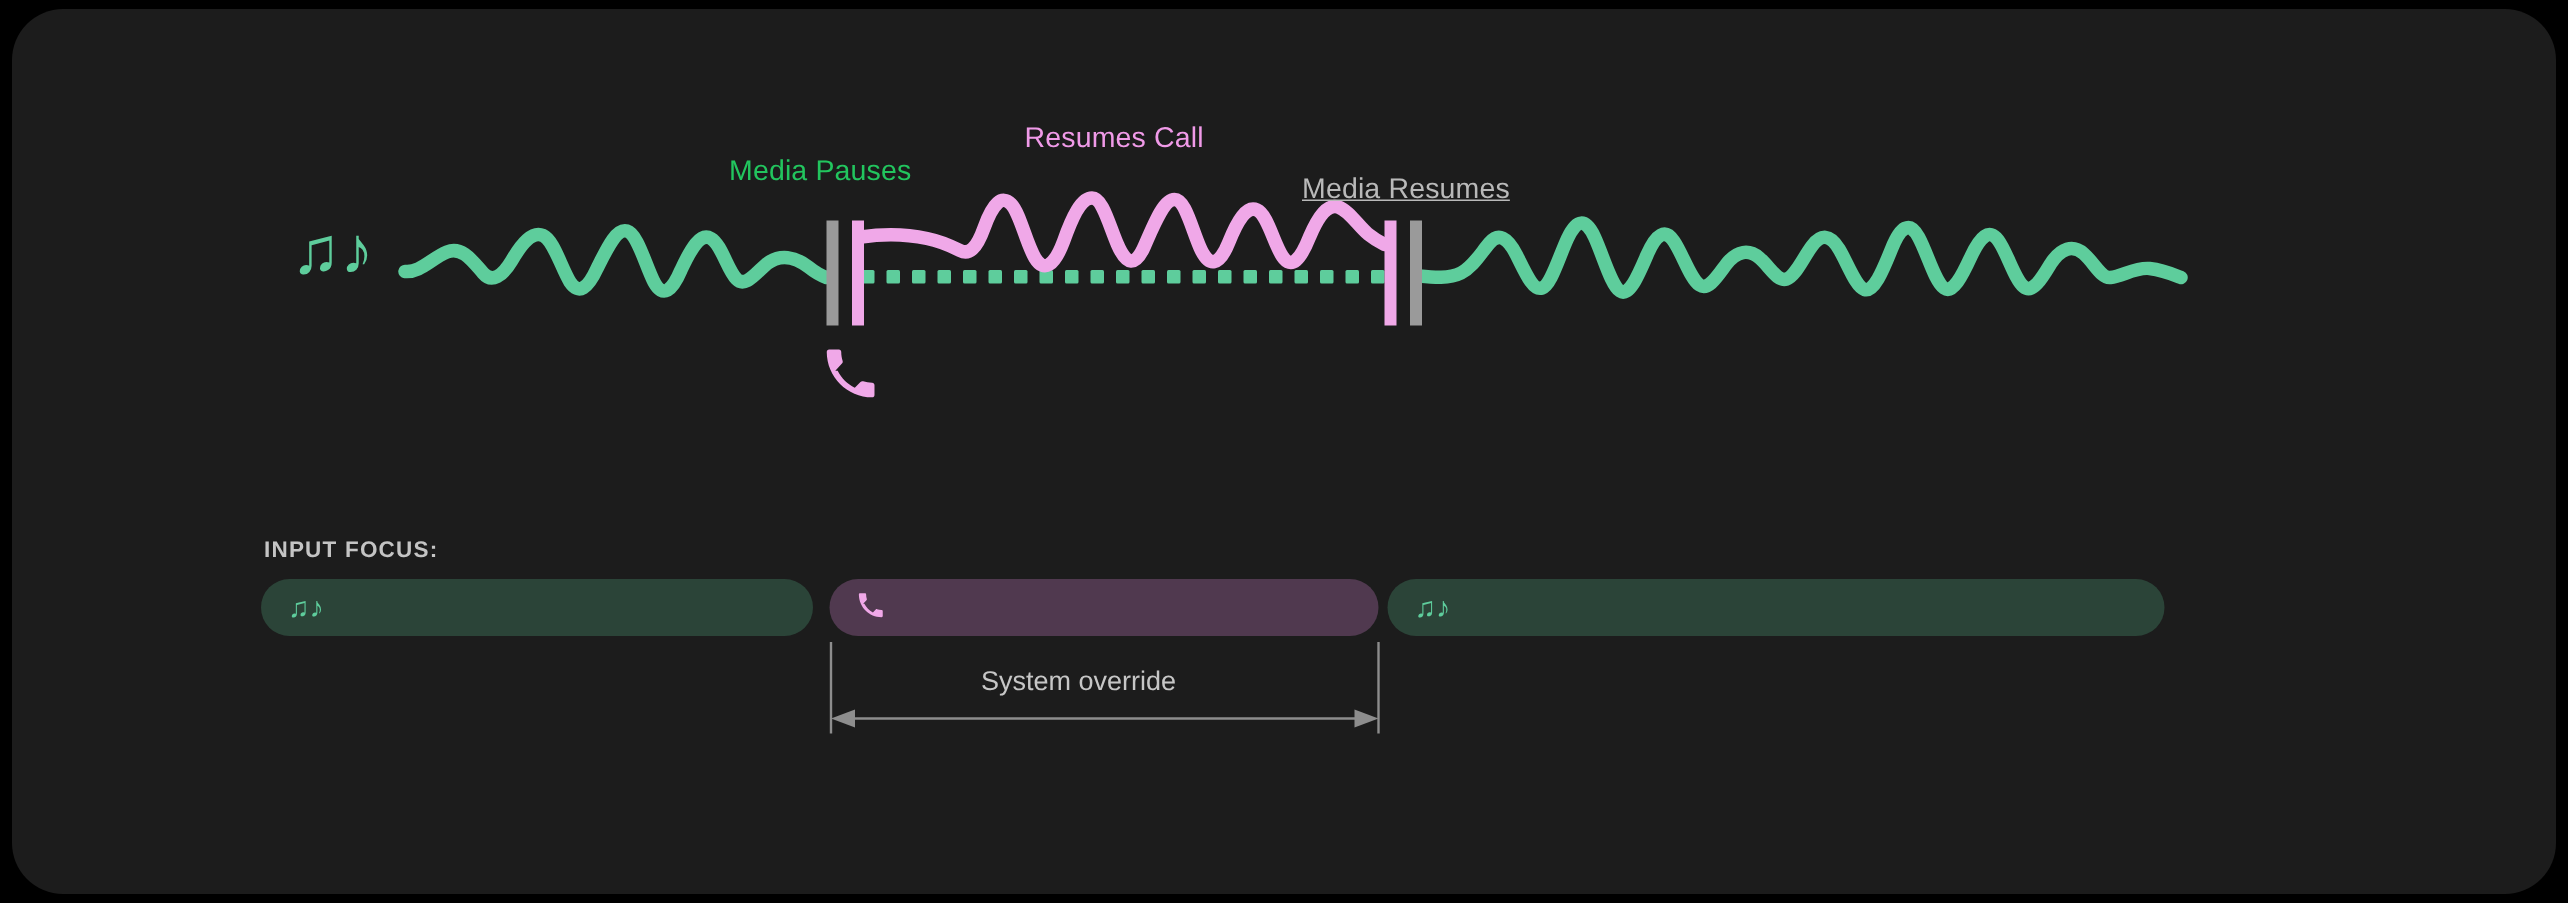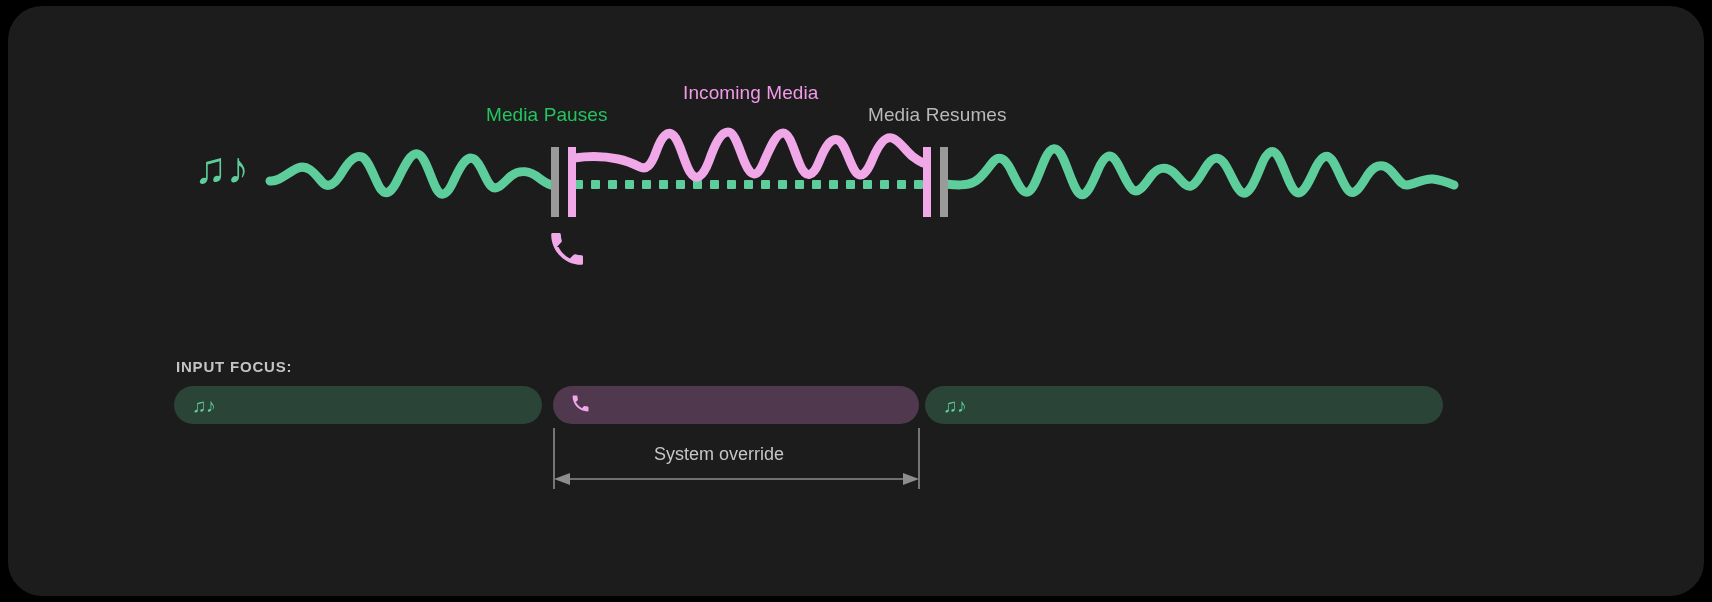--- a/index.html
+++ b/index.html
@@ -51,21 +51,22 @@
     letter-spacing: 0.1px;
   }
   .label-pause {
     color: #22c55e;
     left: 478px;
     top: 98px;
   }
   .label-resume {
     color: #b9b9b9;
     left: 860px;
-    top: 98px;
+    top: 110px;
+    text-decoration: underline;
   }
   .label-call {
     color: #f09ae8;
     left: 675px;
     top: 76px;
     font-size: 19px;
   }
 
   .music-glyph {
     position: absolute;
@@ -237,21 +238,21 @@
 
         <rect x="543" y="141" width="8" height="70" fill="#9a9a9a"></rect>
         <rect x="560" y="141" width="8" height="70" fill="#f0a8e8"></rect>
         <rect x="915" y="141" width="8" height="70" fill="#f0a8e8"></rect>
         <rect x="932" y="141" width="8" height="70" fill="#9a9a9a"></rect>
       </svg>
 
       <div class="music-glyph music-main">♫♪</div>
 
       <div class="label label-pause">Media Pauses</div>
-      <div class="label label-call">Incoming Media</div>
+      <div class="label label-call">Resumes Call</div>
       <div class="label label-resume">Media Resumes</div>
 
       <div class="phone-icon-wrap">
         <svg width="38" height="38" viewBox="0 0 24 24" fill="#f0a8e8">
           <path d="M6.6 10.8c1.6 3.1 4.1 5.6 7.2 7.2l2.4-2.4c.3-.3.7-.4 1.1-.3
                    1.2.4 2.5.6 3.8.6.6 0 1 .4 1 1V21c0 .6-.4 1-1 1C10.6 22 2 13.4
                    2 2.9c0-.6.4-1 1-1h4.1c.6 0 1 .4 1 1 0 1.3.2 2.6.6 3.8.1.4 0
                    .8-.3 1.1l-2.8 3z"></path>
         </svg>
       </div>

